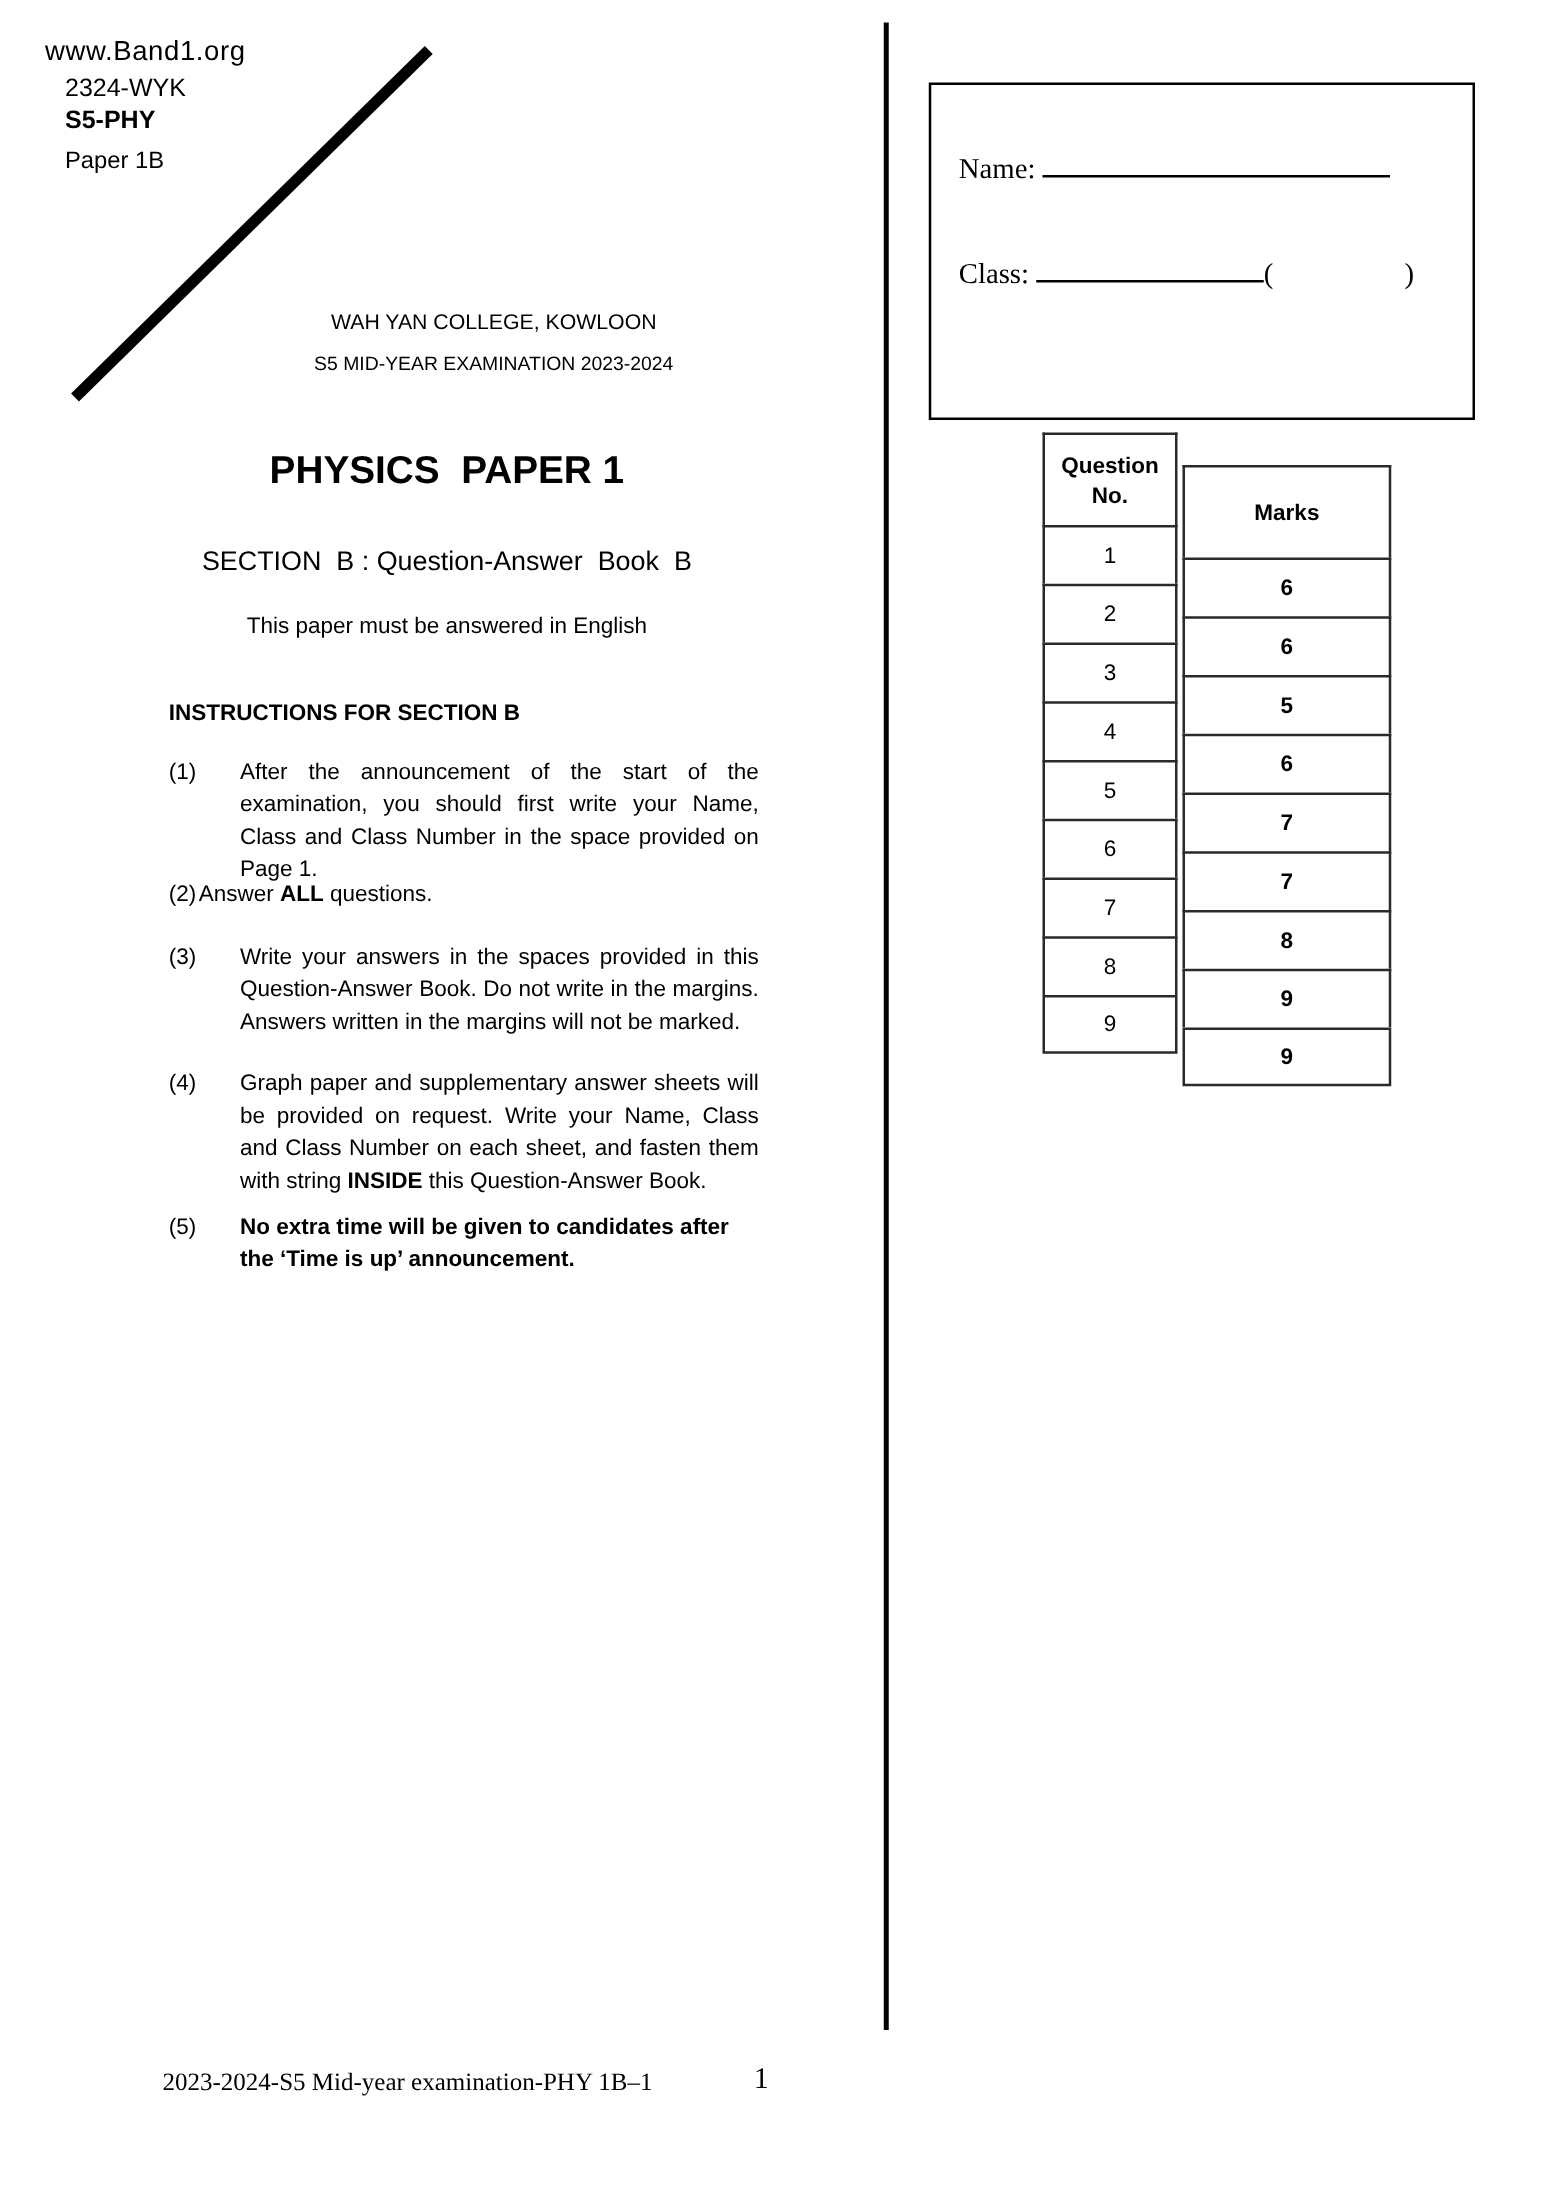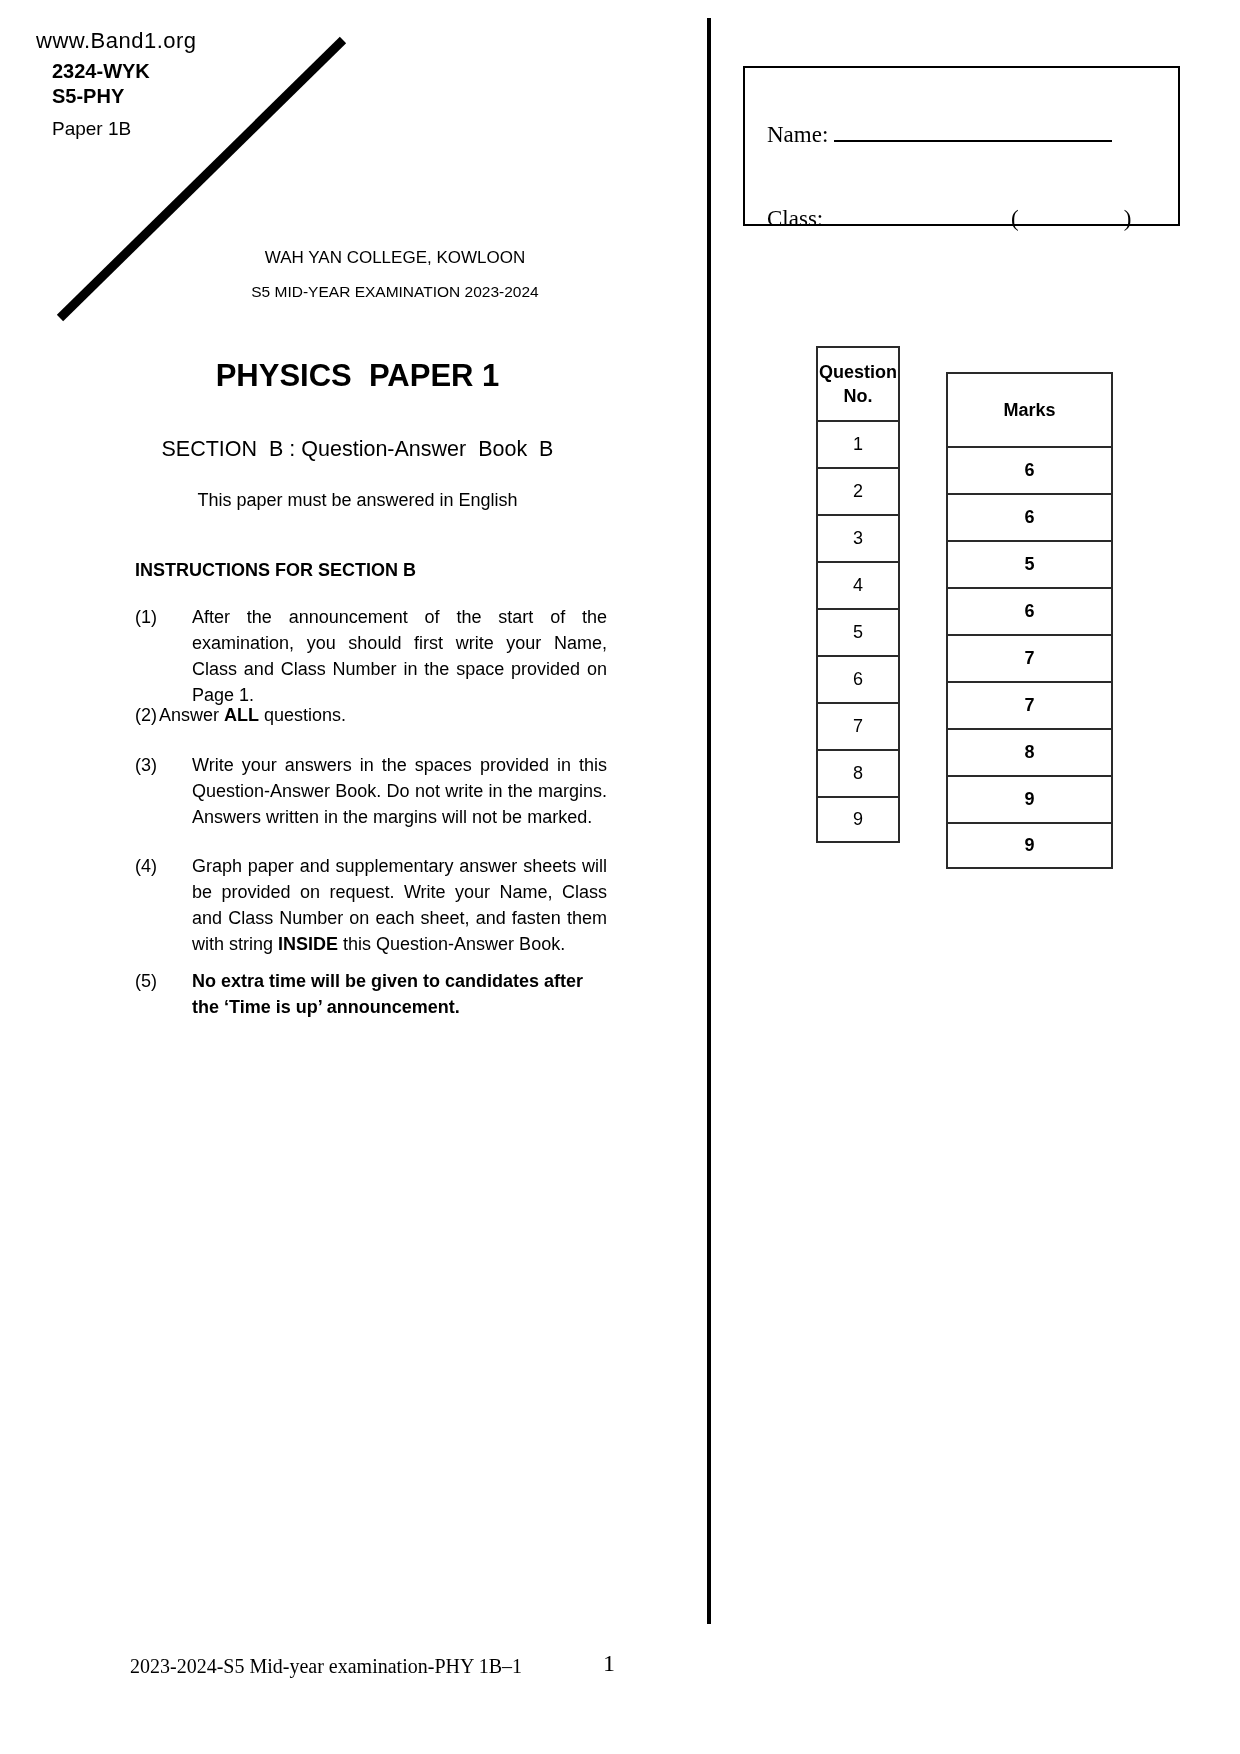--- a/index.html
+++ b/index.html
@@ -6,21 +6,21 @@
   body{
     width:1240px;height:1754px;position:relative;
     font-family:"Liberation Sans",sans-serif;color:#000;overflow:hidden;
   }
   .abs{position:absolute;}
   .sans{font-family:"Liberation Sans",sans-serif;}
   .pre{white-space:pre-wrap;}
 
   
   .site{left:36px;top:28px;font-size:22px;letter-spacing:0.5px;}
-  .code1{left:52px;top:60px;font-size:20px;font-weight:bold;text-align:right;}
+  .code1{left:52px;top:60px;font-size:20px;font-weight:normal;text-align:right;}
   .code2{left:52px;top:85px;font-size:20px;font-weight:bold;}
   .paper{left:52px;top:118px;font-size:19px;}
 
   
   .centercol{left:100px;width:515px;text-align:center;}
   .college{left:110px;width:570px;top:248px;font-size:17px;text-align:center;}
   .exam{left:110px;width:570px;top:283px;font-size:15.5px;text-align:center;}
   .title{top:358px;font-size:31px;font-weight:bold;}
   .section{top:437px;font-size:21.5px;font-weight:normal;}
   .langnote{top:490px;font-size:18px;}
@@ -33,31 +33,31 @@
   .i1{top:604px;}
   .i2{top:702px;}
   .i3{top:752px;}
   .i4{top:853px;}
   .i5{top:968px;}
 
   
   .vline{left:707px;top:18px;width:3.5px;height:1606px;background:#000;}
 
   
-  .namebox{left:743px;top:66px;width:437px;height:160px;border:2.5px solid #000;box-sizing:border-box;}
+  .namebox{left:743px;top:66px;width:437px;height:270px;border:2.5px solid #000;box-sizing:border-box;}
   .nb-row{position:absolute;left:22px;font-family:"Liberation Serif",serif;font-size:23px;white-space:nowrap;}
   .nb-name{top:50px;}
   .nb-class{top:134px;}
   .uline{display:inline-block;border-bottom:2px solid #000;height:22px;vertical-align:baseline;}
   .uline.name{width:278px;}
   .uline.class{width:182px;}
   .paren-gap{display:inline-block;width:105px;}
 
   
-  .qcol{left:816px;top:346px;width:84px;border-radius:28px;}
+  .qcol{left:834px;top:346px;width:108px;border-radius:28px;}
   .mcol{left:946px;top:348px;width:167px;margin-top:24px;}
   .tcol{position:absolute;box-sizing:border-box;}
   .cell{box-sizing:border-box;border:2px solid #2a2a2a;border-bottom:none;
         display:flex;align-items:center;justify-content:center;
         font-size:18px;text-align:center;background:#fff;}
   .cell.last{border-bottom:2px solid #2a2a2a;}
   .cell.hdr{height:74px;font-weight:bold;line-height:24px;}
   .cell.row{height:47px;}
   .mcol .cell{font-weight:bold;}
 

